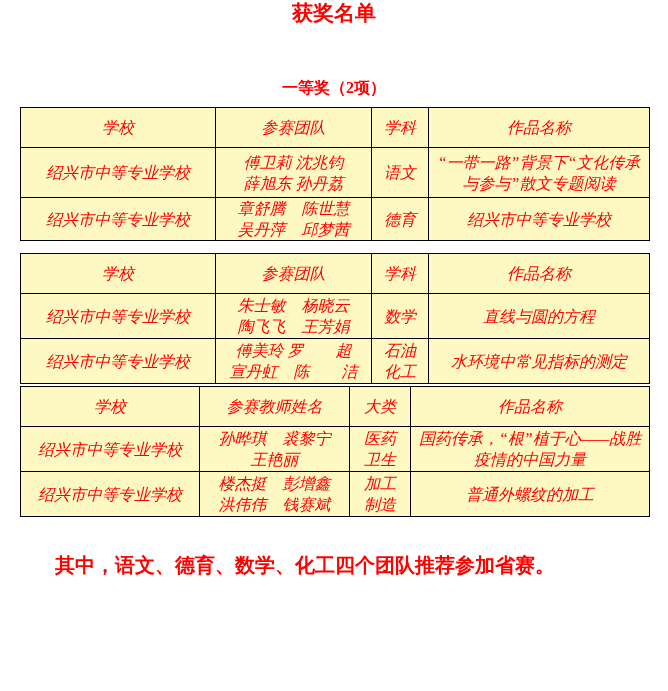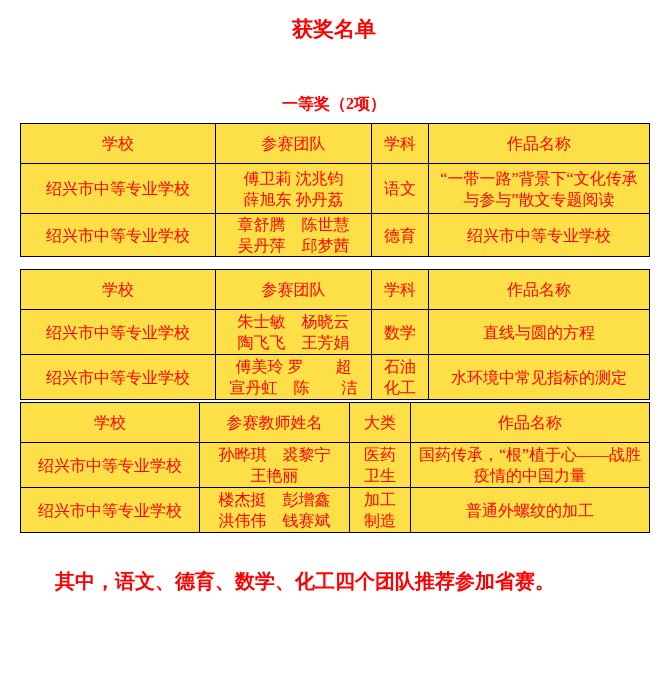--- a/index.html
+++ b/index.html
@@ -4,21 +4,21 @@
 <style>
   * { margin: 0; padding: 0; box-sizing: border-box; }
   html, body { background: #ffffff; }
   body {
     width: 668px;
     height: 691px;
     font-family: "Liberation Serif", serif;
     color: #ff0000;
     overflow: hidden;
   }
-  .doc { padding-top: 16px; }
+  .doc { }
 
   .page-title {
     text-align: center;
     font-size: 21px;
     font-weight: bold;
     line-height: 26px;
     color: #ff0000;
   }
 
   .section-heading {
@@ -30,21 +30,22 @@
   }
   .section-heading.s1 { margin-top: 53px; }
   .section-heading.s2 { margin-top: 34px; }
   .section-heading.s3 { margin-top: 44px; }
 
   table.awards {
     border-collapse: collapse;
     table-layout: fixed;
     margin-left: 20px;
     width: 629px;
-    background: #fde047;
+    background: #fef9c3;
+    font-style: italic;
   }
   table.t1 { margin-top: 10px; }
   table.t2 { margin-top: 12px; }
   table.t3 { margin-top: 2px; }
 
   table.awards th, table.awards td {
     border: 1px solid #000000;
     text-align: center;
     vertical-align: middle;
     color: #ff0000;

